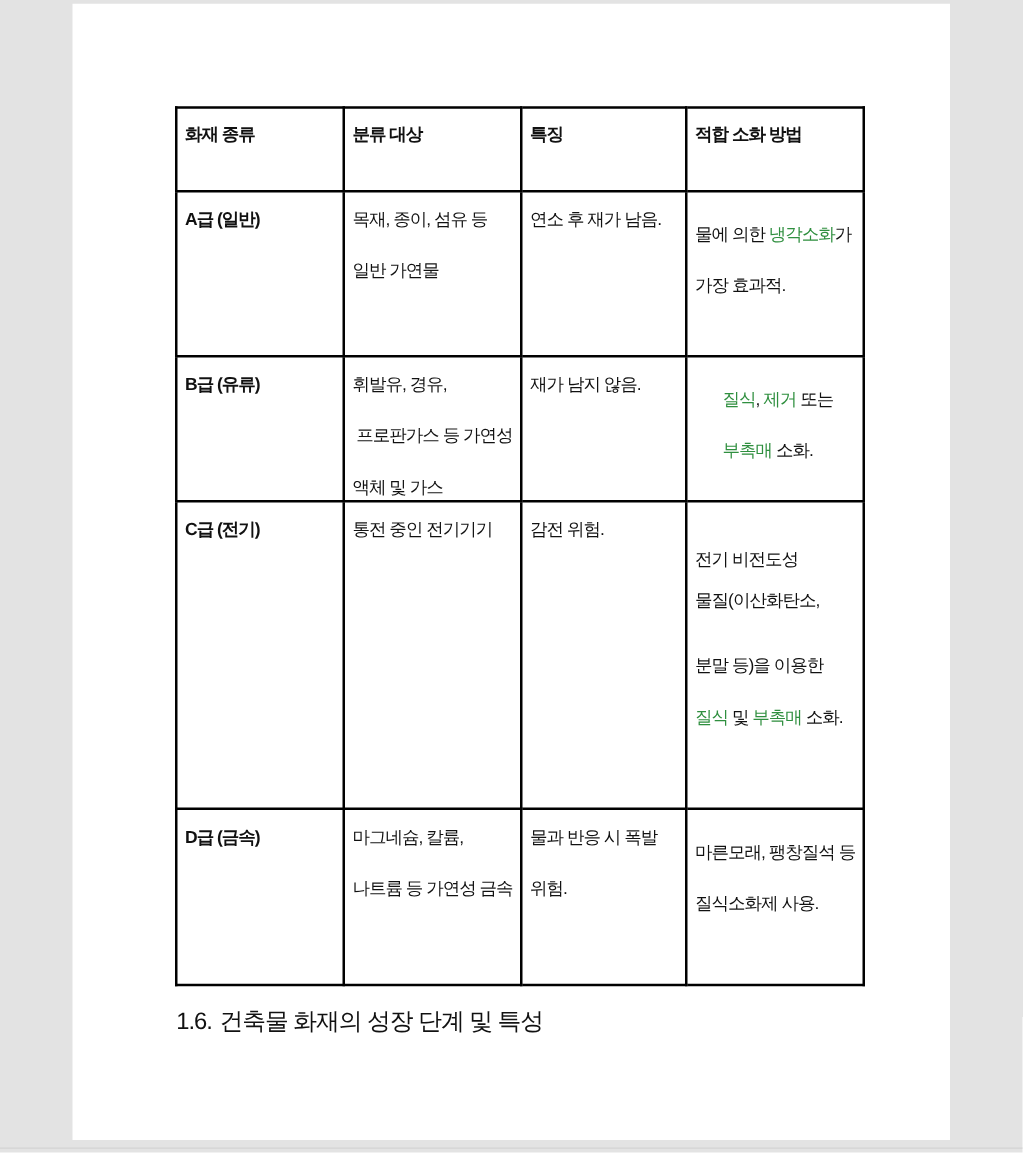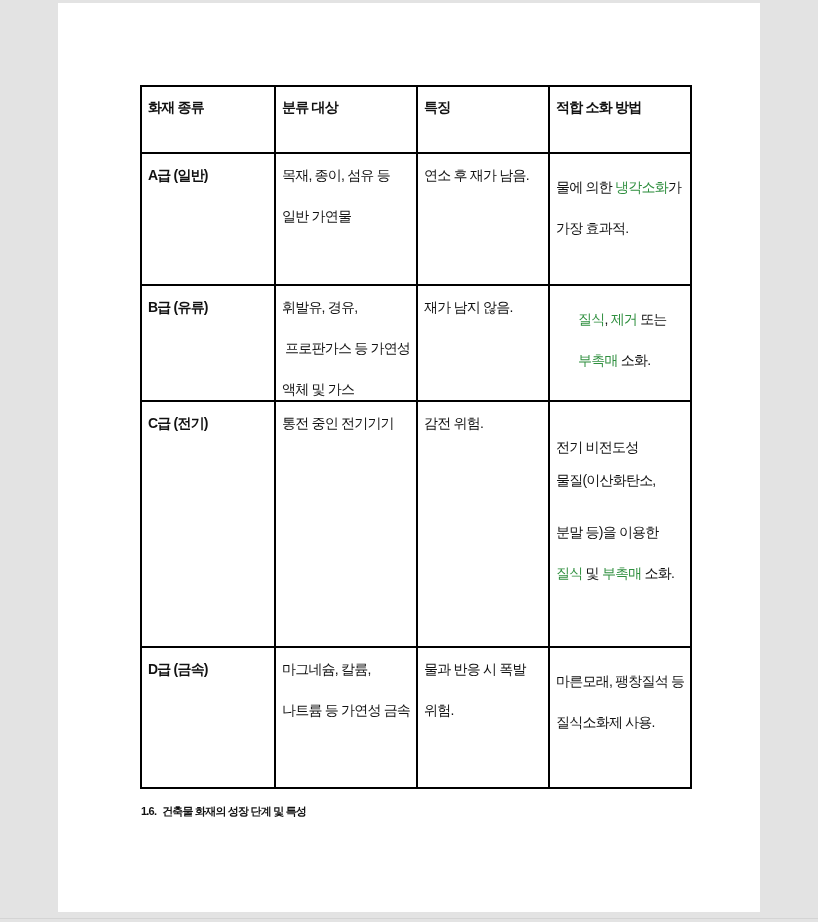--- a/index.html
+++ b/index.html
@@ -66,22 +66,22 @@
       display: block;
       white-space: nowrap;
     }
     .green {
       color: #2f8f3f;
     }
     .heading {
       position: absolute;
       left: 83px;   
       top: 801px;   
-      font-size: 11px;
-      font-weight: bold;
+      font-size: 19px;
+      font-weight: normal;
       letter-spacing: -0.8px;
       color: #111;
       white-space: nowrap;
     }
     .heading .num {
       margin-right: 6px;
     }
   </style>
 </head>
 <body>

